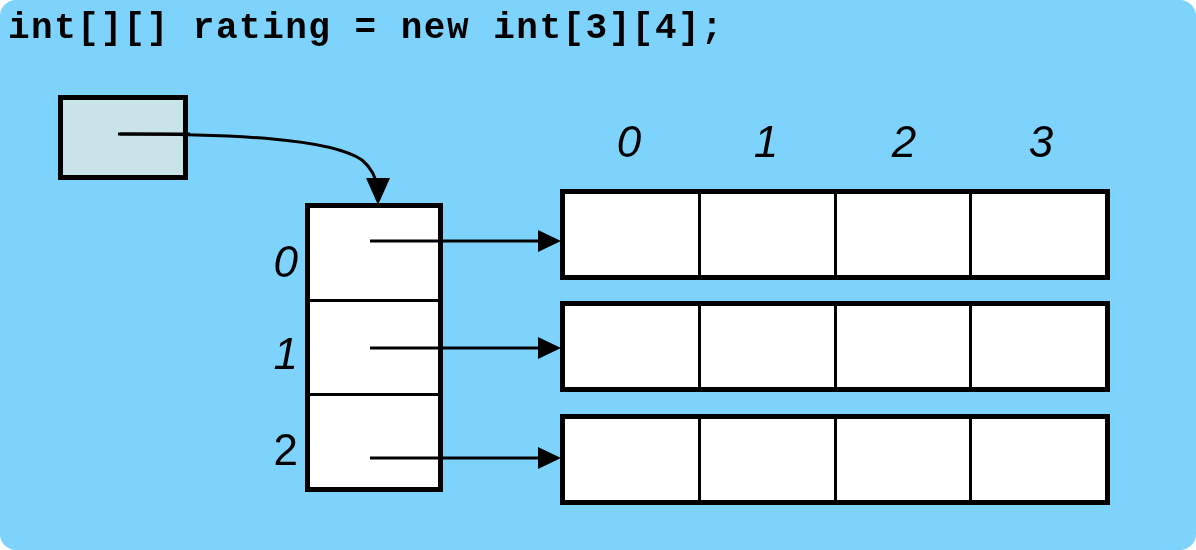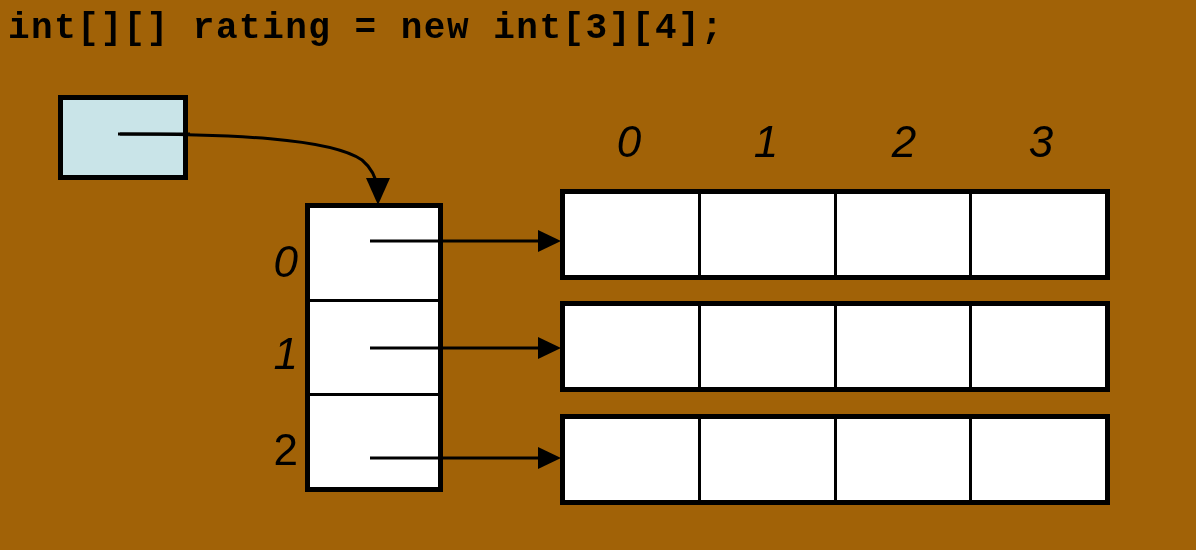--- a/index.html
+++ b/index.html
@@ -7,22 +7,23 @@
     padding: 0;
     background: #ffffff;
   }
   body {
     font-family: "Liberation Sans", sans-serif;
   }
   #diagram-root {
     position: relative;
     width: 1196px;
     height: 550px;
-    background: #a16207;
+    background: #7dd3fc;
     overflow: hidden;
+    border-radius: 16px;
   }
   
   .code-line {
     position: absolute;
     left: 8px;
     top: 8px;
     font-family: "Liberation Mono", "DejaVu Sans Mono", monospace;
     font-weight: bold;
     font-size: 36px;
     letter-spacing: 1.5px;

